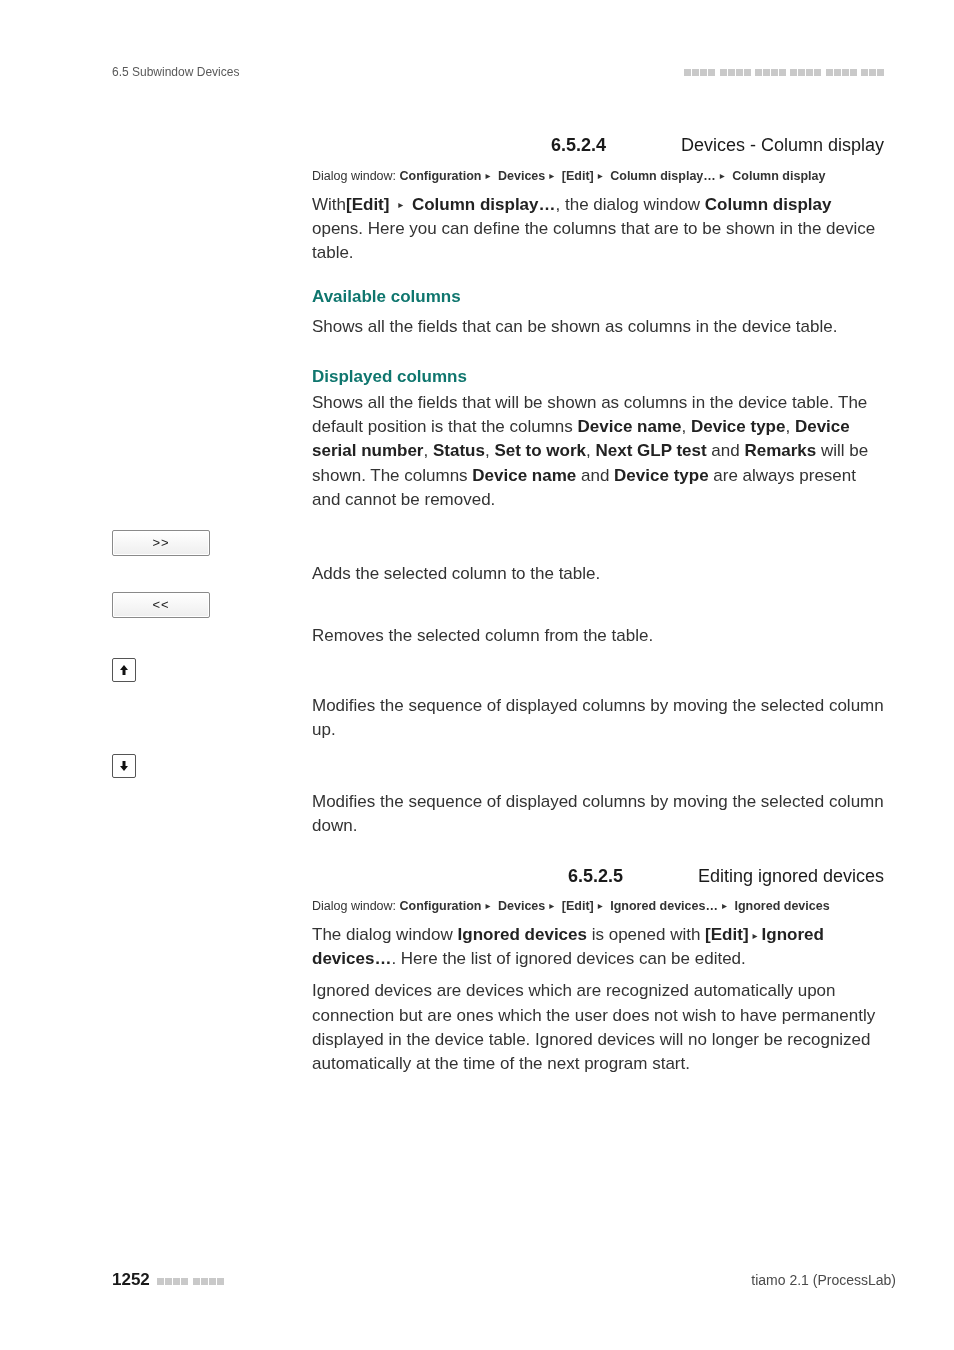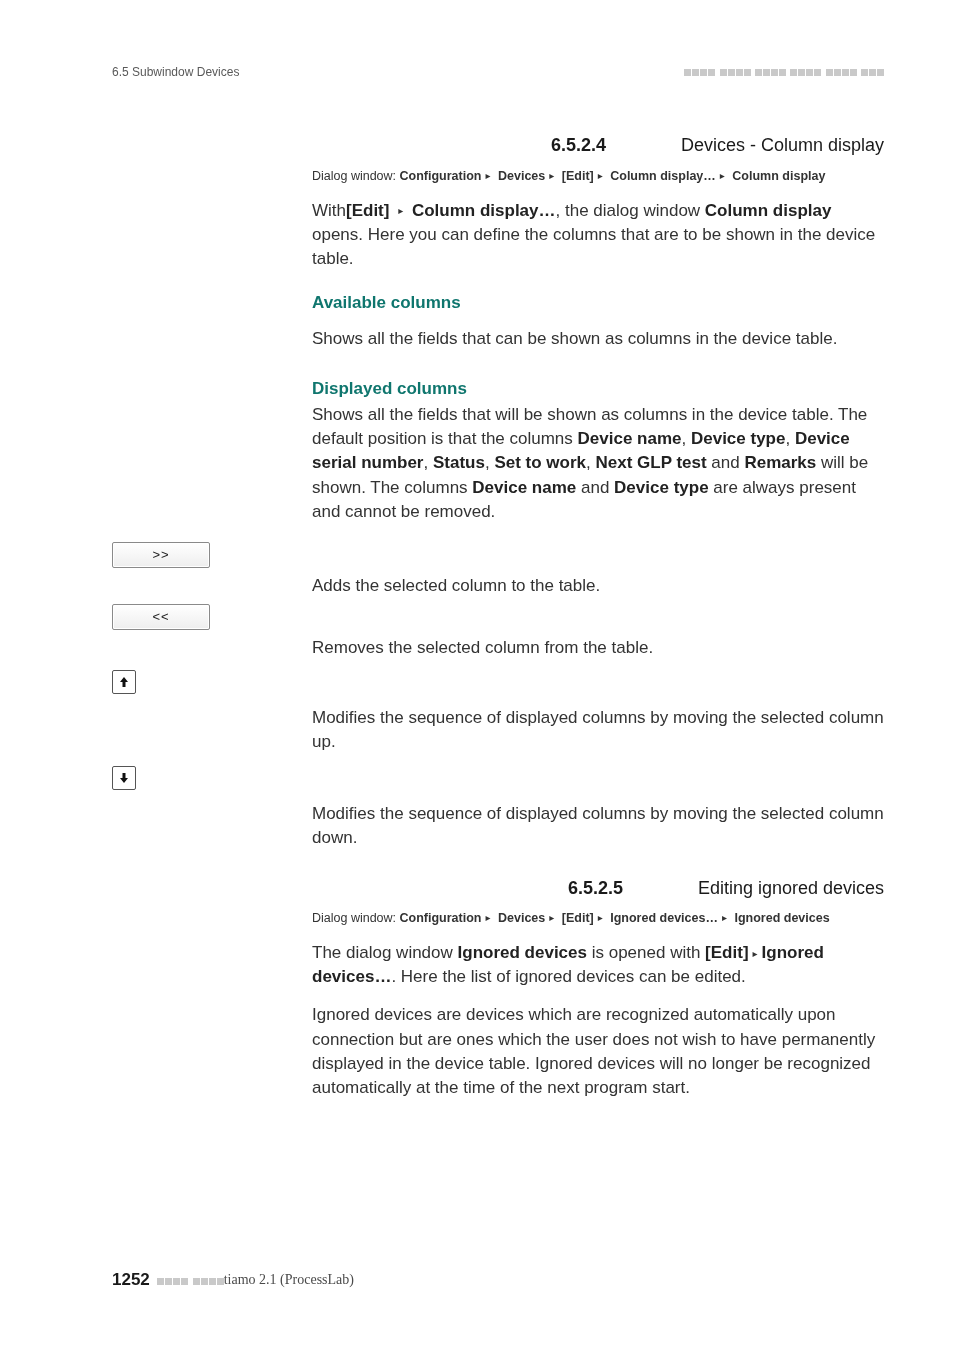--- a/index.html
+++ b/index.html
@@ -80,21 +80,21 @@
   .tri {
     display: inline-block;
     margin: 0 4px;
     font-size: 10px;
     vertical-align: middle;
   }
   .para {
     font-size: 17px;
     color: #333;
     line-height: 1.42;
-    margin-top: 14px;
+    margin-top: 8px;
   }
   .para .b { font-weight: 700; color:#222; }
   .subhead {
     font-size: 17px;
     font-weight: 800;
     color: #0f766e;
     margin-top: 22px;
   }
   .icon-row {
     display: flex;
@@ -135,24 +135,24 @@
   .arrow-btn svg { display:block; }
   .icon-text {
     flex: 1;
     font-size: 17px;
     color: #333;
     line-height: 1.42;
   }
   .footer {
     position: absolute;
     left: 112px;
-    right: 64px;
+    right: 58px;
     bottom: 60px;
     display: flex;
-    justify-content: flex-start;
+    justify-content: space-between;
     align-items: center;
     font-size: 14px;
   }
   .footer .pagefrag {
     display:flex;
     align-items:center;
     gap:6px;
   }
   .footer .pageno {
     font-weight: 800;
@@ -163,21 +163,20 @@
     display: inline-block;
     width: 7px;
     height: 7px;
     margin-left: 1px;
     background: #c9c9c9;
     vertical-align: middle;
   }
   .footer .product {
     color: #4a4a4a;
     font-size: 14px;
-    font-family: Liberation Serif, serif;
   }
 </style>
 </head>
 <body>
 
 <div class="page">
 
   <div class="running-head">
     <span class="left">6.5 Subwindow Devices</span>
     <span class="dots-row">

